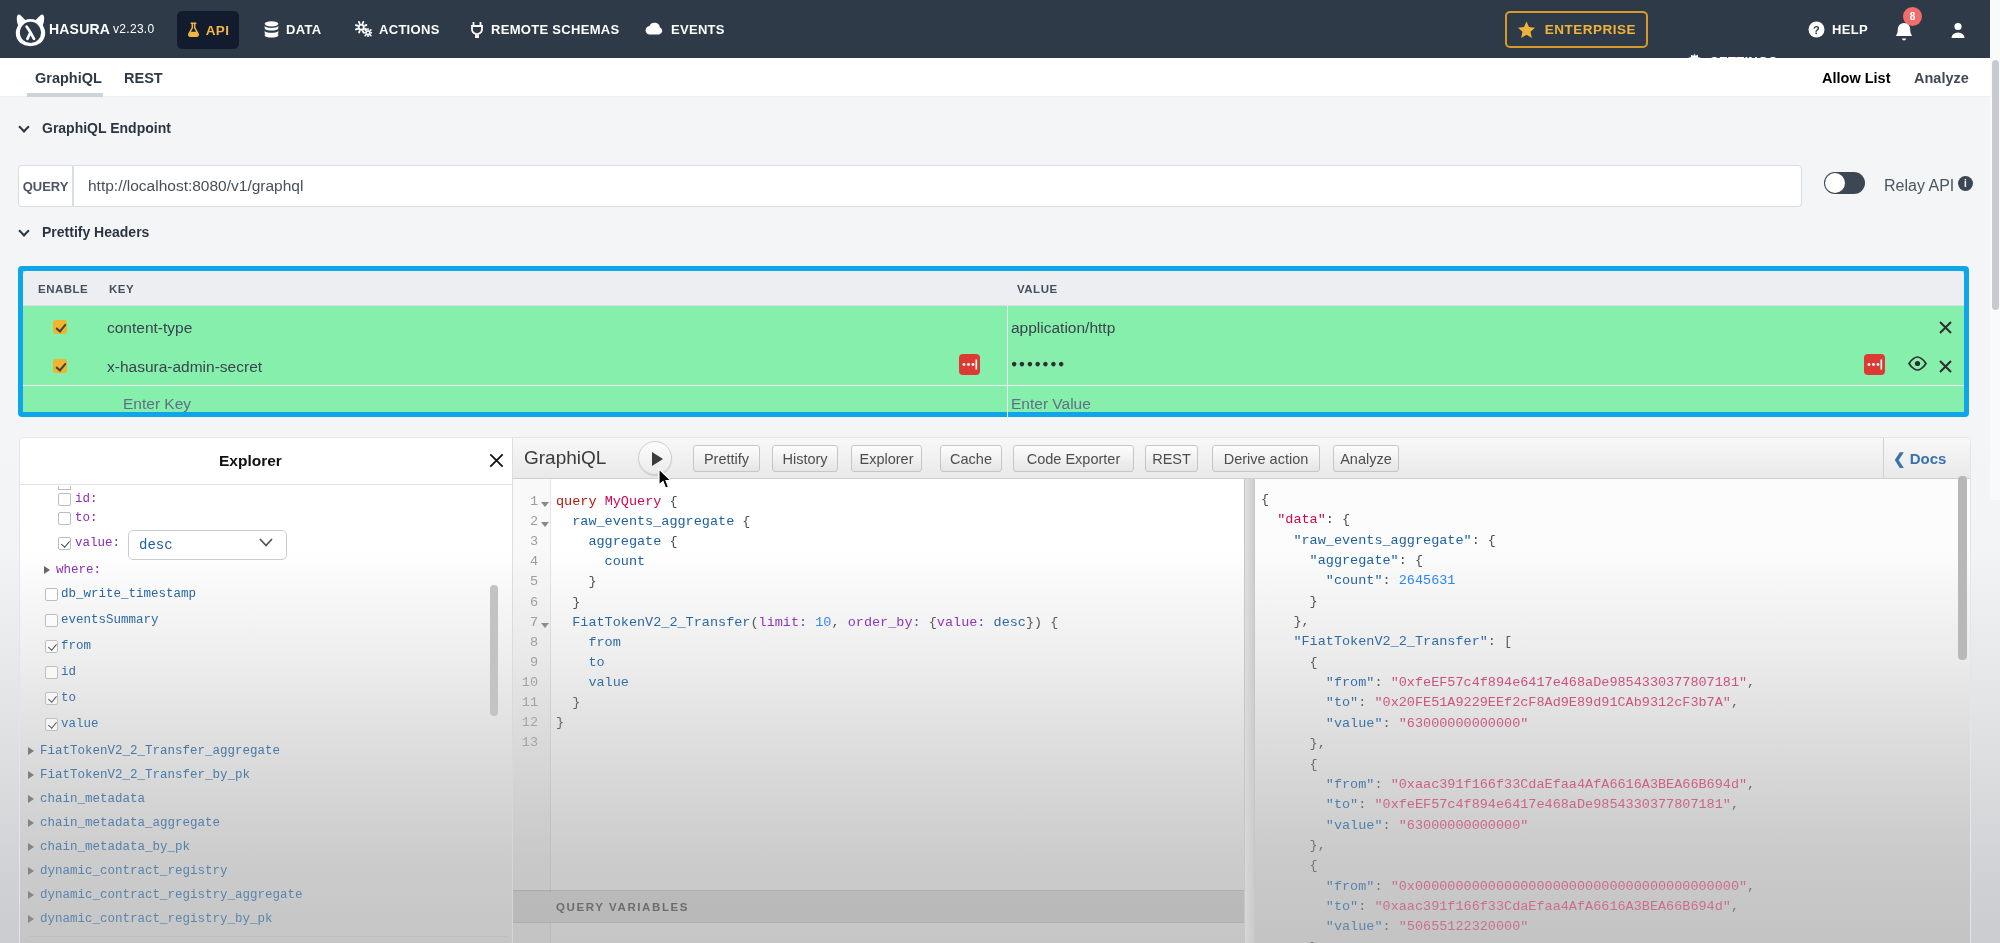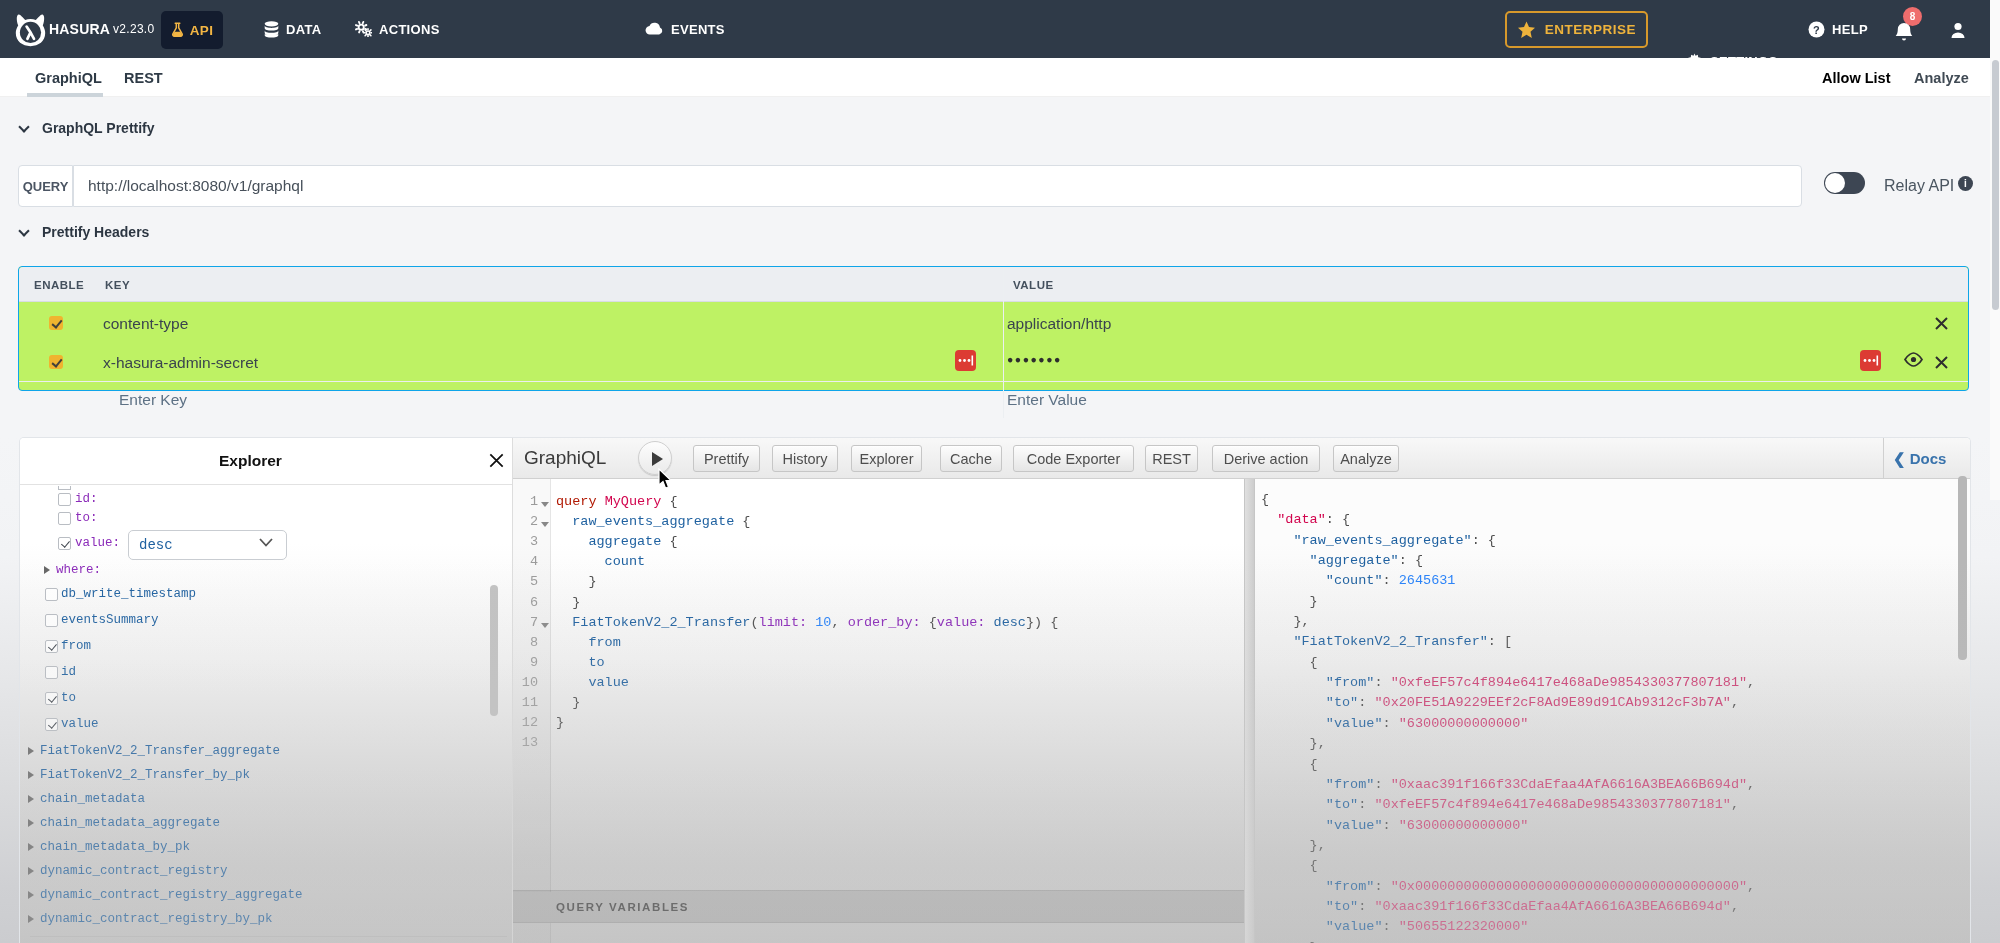--- a/index.html
+++ b/index.html
@@ -4,21 +4,21 @@
 <style>
   * { margin:0; padding:0; box-sizing:border-box; }
   html,body { width:2000px; height:943px; overflow:hidden; }
   body { font-family:"Liberation Sans", sans-serif; background:#f4f5f7; position:relative; }
   .abs { position:absolute; }
 
   
   .nav { position:absolute; left:0; top:0; width:2000px; height:58px; background:#2f3a48; }
   .nav-item { position:absolute; top:0; height:58px; display:flex; align-items:center; gap:7px;
               color:#fff; font-weight:bold; font-size:13px; letter-spacing:0.3px; }
-  .api-pill { position:absolute; left:161px; top:11px; width:62px; height:38px; background:#131c2e;
+  .api-pill { position:absolute; left:177px; top:11px; width:62px; height:38px; background:#131c2e;
               border-radius:5px; display:flex; align-items:center; justify-content:center; gap:6px;
               color:#f3b644; font-weight:bold; font-size:13.5px; letter-spacing:0.3px; }
   .ent-btn { position:absolute; left:1505px; top:11px; width:143px; height:37px; border:2px solid #d8992b;
              border-radius:5px; display:flex; align-items:center; justify-content:center; gap:9px;
              color:#eeb33c; font-weight:bold; font-size:13.5px; letter-spacing:0.5px; }
 
   
   .subnav { position:absolute; left:0; top:58px; width:2000px; height:39px; background:#ffffff; border-bottom:1px solid #f0f0f0;}
   .subtab { position:absolute; top:0; height:39px; display:flex; align-items:center; font-weight:bold; font-size:14.5px; color:#2e3a46; }
 
@@ -30,22 +30,22 @@
   .post-box { position:absolute; left:18px; top:165px; width:55px; height:42px; background:#fff;
               border:1px solid #d9dee4; border-radius:4px 0 0 4px; display:flex; align-items:center;
               justify-content:center; font-weight:bold; font-size:13px; color:#4b5563; }
   .url-box { position:absolute; left:73px; top:165px; width:1729px; height:42px; background:#fff;
              border:1px solid #d9dee4; border-radius:0 4px 4px 0; display:flex; align-items:center;
              padding-left:14px; font-size:15.5px; color:#47505a; }
   .toggle { position:absolute; left:1824px; top:172px; width:41px; height:22px; background:#3d4653; border-radius:11px; }
   .toggle .knob { position:absolute; left:1px; top:1px; width:20px; height:20px; background:#fff; border-radius:50%; }
 
   
-  .htable { position:absolute; left:18px; top:266px; width:1951px; height:125px; background:#bef264;
-            border:1px solid #0ea5e9; border-radius:4px; }
+  .htable { position:absolute; left:18px; top:266px; width:1951px; height:151px; background:#86efac;
+            border:5px solid #0ea5e9; border-radius:4px; }
   .htable .hrow { position:absolute; left:0; top:0; width:100%; height:35px; background:#eceef2;
                   border-bottom:1px solid #d8dde3; border-radius:4px 4px 0 0; }
   .hcell { position:absolute; font-weight:bold; font-size:11.5px; color:#44505e; letter-spacing:0.5px; top:12px; }
   .tcell { font-size:15.5px; color:#3a444e; position:absolute; }
   .colline { position:absolute; top:0; width:1px; height:151px; background:#eceff2; }
   .rowline { position:absolute; left:0; width:100%; height:1px; background:#eceef1; }
   .cb { position:absolute; width:14px; height:14px; background:#f0b42f; border-radius:3px; }
   .cb:after { content:""; position:absolute; left:4.5px; top:1.5px; width:4px; height:8px;
               border-right:2px solid #42403b; border-bottom:2px solid #42403b; transform:rotate(40deg); }
   .redicon { position:absolute; width:21px; height:21px; background:#dc3b33; border-radius:4px; }
@@ -162,20 +162,26 @@
           <line x1="13.0" y1="14.8" x2="13.0" y2="15.9"></line>
           <line x1="10.9" y1="13.9" x2="10.1" y2="14.7"></line>
           <line x1="10.0" y1="11.8" x2="8.9" y2="11.8"></line>
           <line x1="10.9" y1="9.7" x2="10.1" y2="8.9"></line>
           <line x1="13.0" y1="8.8" x2="13.0" y2="7.7"></line>
           <line x1="15.1" y1="9.7" x2="15.9" y2="8.9"></line>
         </g>
       </svg>
     ACTIONS
   </div>
+  <div class="nav-item" style="left:470px;">
+    <svg width="14" height="17" viewBox="0 0 14 17">
+        <path d="M3.5 1 v4 M10.5 1 v4 M2 5 h10 v3 a5 5 0 0 1 -4 4.9 V16 h-2 V12.9 A5 5 0 0 1 2 8 Z" stroke="#fff" stroke-width="1.8" fill="none"></path>
+      </svg>
+    REMOTE SCHEMAS
+  </div>
   <div class="nav-item" style="left:645px;">
     <svg width="19" height="14" viewBox="0 0 19 14">
         <path d="M5 12.5 a4.2 4.2 0 0 1 -0.5 -8.4 A5.5 5.5 0 0 1 15 5.6 a3.6 3.6 0 0 1 -0.8 6.9 Z" fill="#fff"></path>
       </svg>
     EVENTS
   </div>
 
   <div class="ent-btn">
     <svg width="19" height="18" viewBox="0 0 19 18">
         <path d="M9.5 0.5 L12 6 L18 6.7 L13.5 10.8 L14.8 17 L9.5 13.8 L4.2 17 L5.5 10.8 L1 6.7 L7 6 Z" fill="#eeb33c"></path>
@@ -209,21 +215,21 @@
 
 <div class="subnav">
   <div class="subtab" style="left:35px;">GraphiQL</div>
   <div class="subtab" style="left:124px;">REST</div>
   <div class="abs" style="left:27px;top:35px;width:76px;height:4px;background:#ccd4da;"></div>
   <div class="subtab" style="left:1822px;color:#000000;">Allow List</div>
   <div class="subtab" style="left:1914px;color:#404a54;">Analyze</div>
 </div>
 
 <div class="chev" style="left:20px;top:123px;"></div>
-<div class="sechead" style="left:42px;top:120px;">GraphQL Prettify</div>
+<div class="sechead" style="left:42px;top:120px;">GraphiQL Endpoint</div>
 <div class="post-box">QUERY</div>
 <div class="url-box">http://localhost:8080/v1/graphql</div>
 <div class="toggle">
     <div class="knob"></div>
   </div>
 <div class="abs" style="left:1884px;top:177px;font-size:16px;color:#4a5560;">Relay API</div>
 <div class="abs" style="left:1958px;top:176px;width:15px;height:15px;border-radius:50%;background:#3d4653;color:#fff;font-size:10px;font-weight:bold;display:flex;align-items:center;justify-content:center;">i</div>
 
 <div class="chev" style="left:20px;top:227px;"></div>
 <div class="sechead" style="left:42px;top:224px;">Prettify Headers</div>

